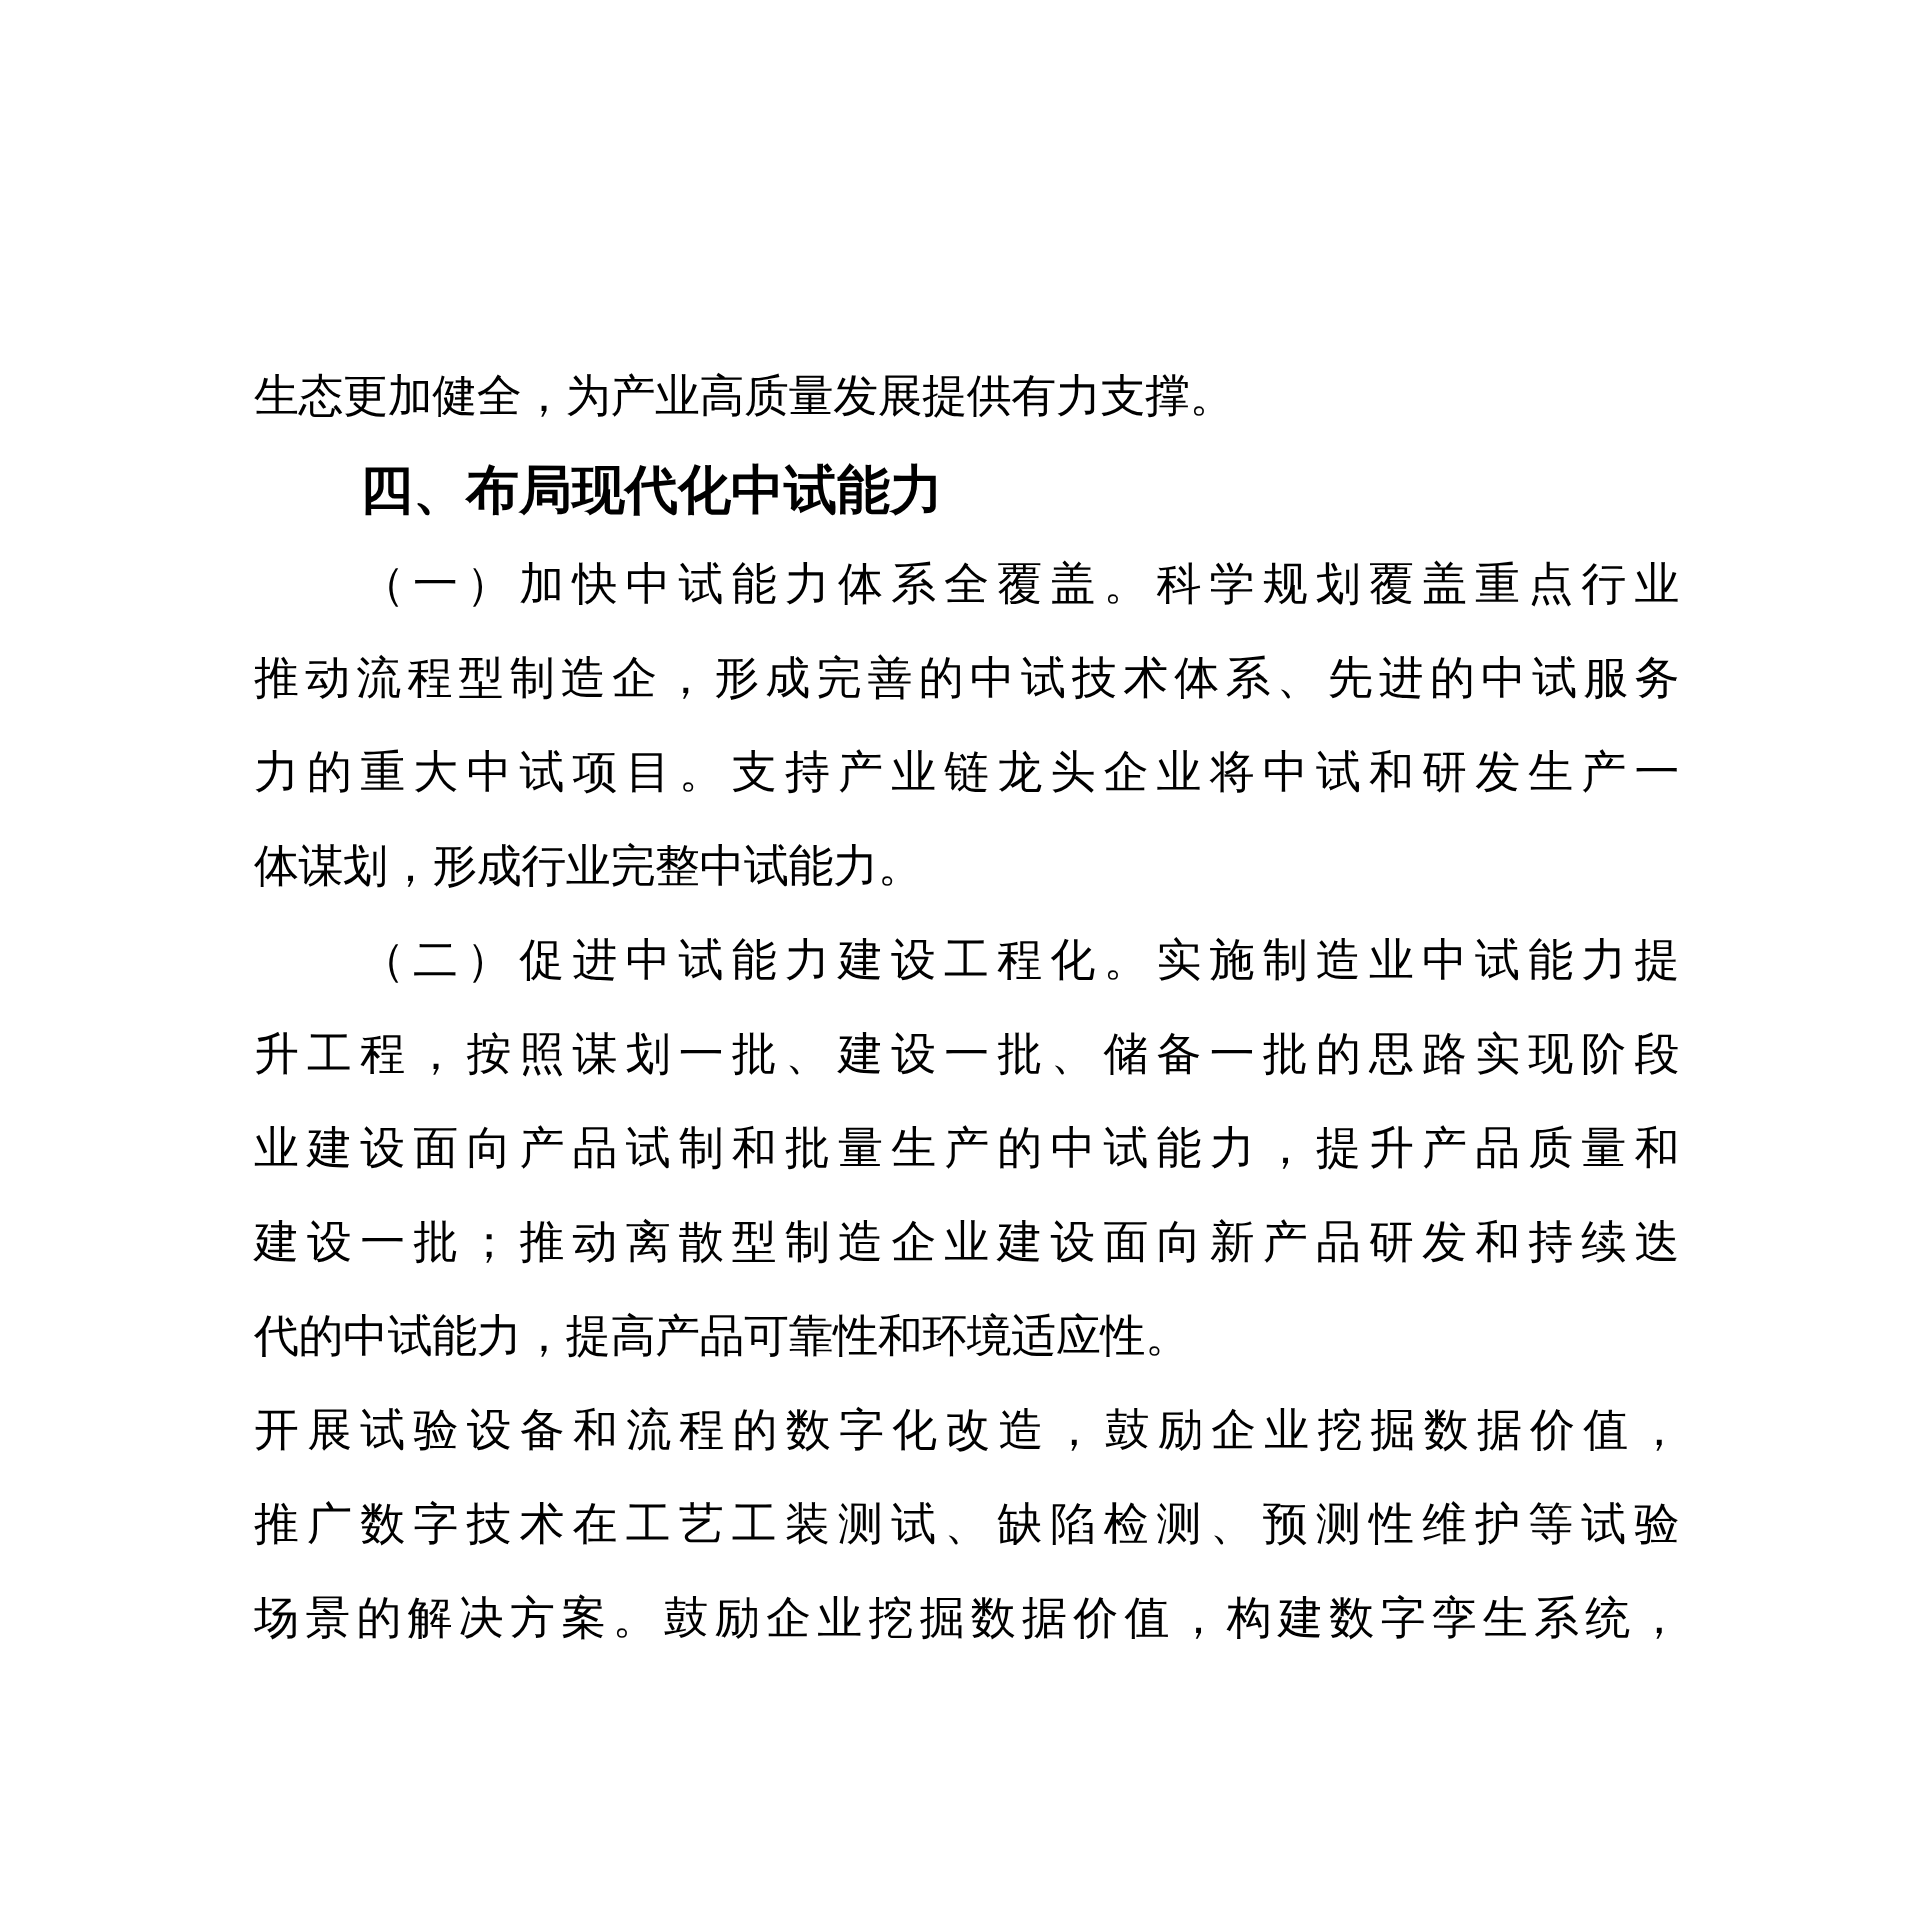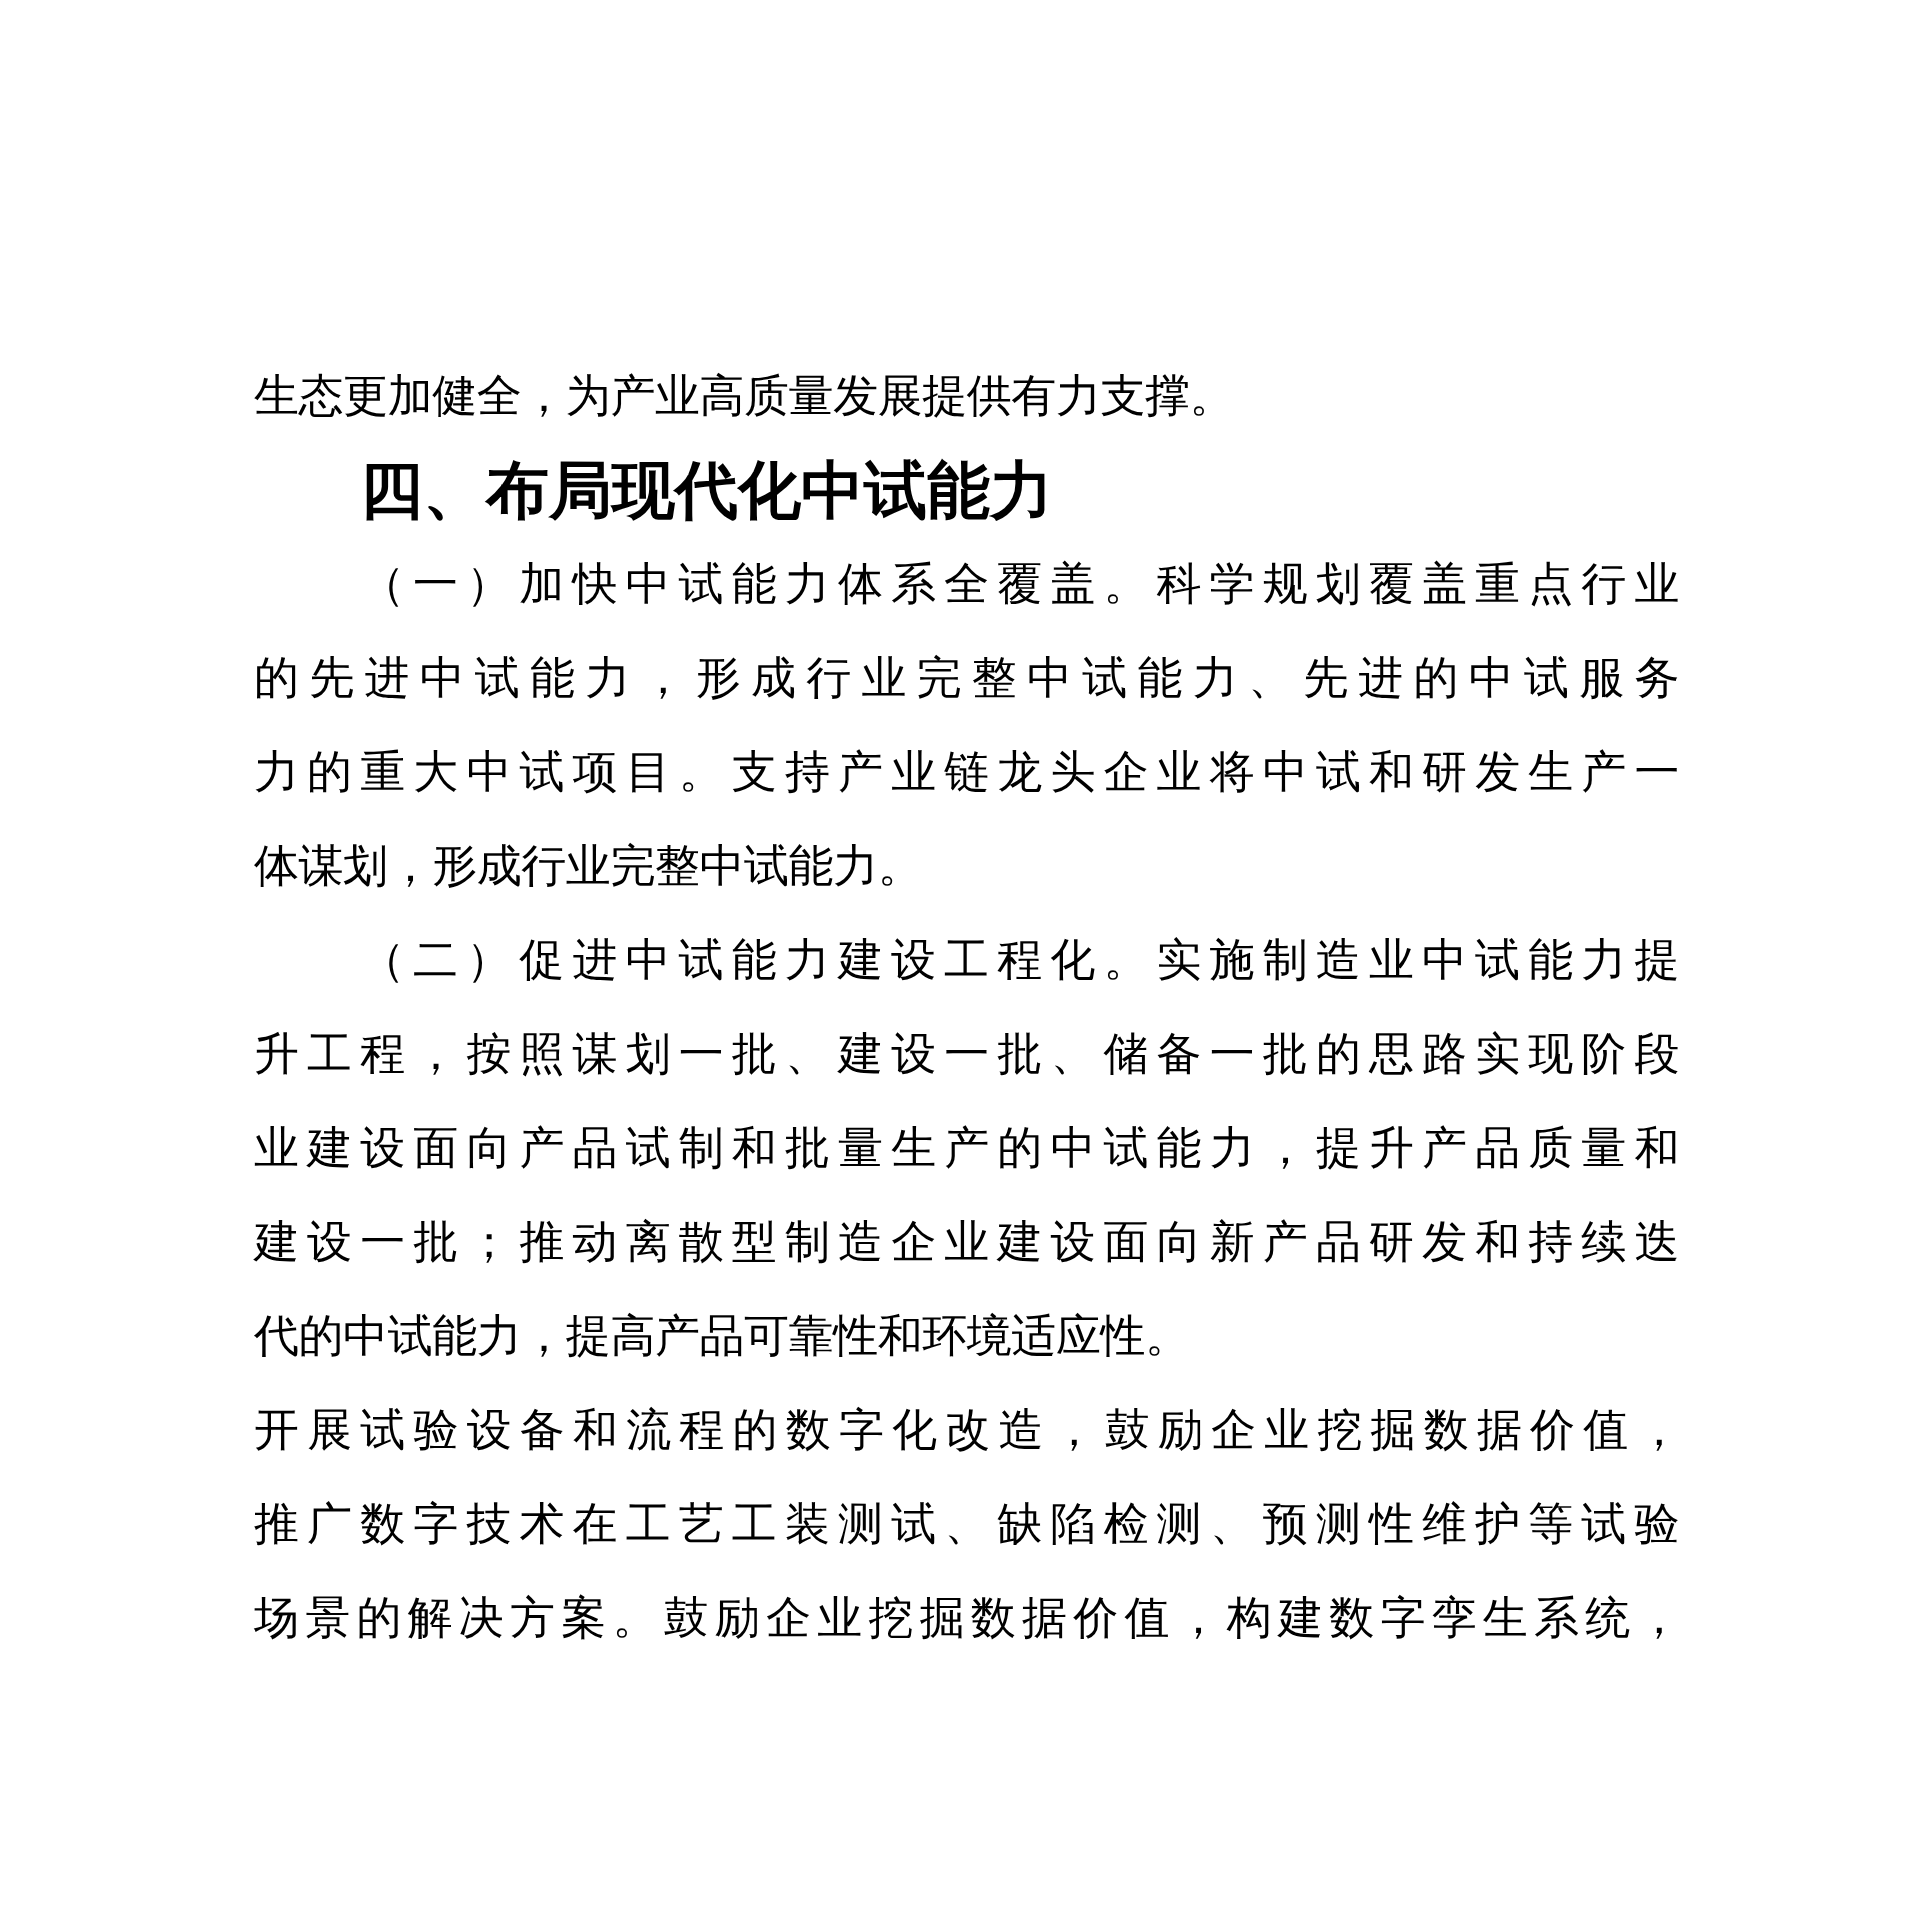--- a/index.html
+++ b/index.html
@@ -35,36 +35,36 @@
   .lead {
     font-family: "Liberation Sans", sans-serif;
     font-weight: 400;
   }
   .heading-line {
     height: 94px;
     line-height: 94px;
     text-indent: 106px;
     font-family: "Liberation Sans", sans-serif;
     font-weight: 700;
-    font-size: 63px;
+    font-size: 53px;
     text-align: left;
   }
 </style>
 </head>
 <body>
 
 <div class="page">
   <main class="text-block" id="body-root">
       <div class="paragraph">
         <div class="line last"><span>生态更加健全，为产业高质量发展提供有力支撑。</span></div>
       </div>
       <div class="heading-line">四、布局现代化中试能力</div>
       <div class="paragraph">
         <div class="line indent"><b class="lead">（一）加快中试能力体系全覆盖。</b><span>科学规划覆盖重点行业</span></div>
-        <div class="line"><span>的先进中试能力，形成行业完整中试能力、先进的中试服务</span></div>
+        <div class="line"><span>推动流程型制造企，形成完善的中试技术体系、先进的中试服务</span></div>
         <div class="line"><span>力的重大中试项目。支持产业链龙头企业将中试和研发生产一</span></div>
         <div class="line last"><span>体谋划，形成行业完整中试能力。</span></div>
       </div>
       <div class="paragraph">
         <div class="line indent"><b class="lead">（二）促进中试能力建设工程化。</b><span>实施制造业中试能力提</span></div>
         <div class="line"><span>升工程，按照谋划一批、建设一批、储备一批的思路实现阶段</span></div>
         <div class="line"><span>业建设面向产品试制和批量生产的中试能力，提升产品质量和</span></div>
         <div class="line"><span>建设一批；推动离散型制造企业建设面向新产品研发和持续迭</span></div>
         <div class="line last"><span>代的中试能力，提高产品可靠性和环境适应性。</span></div>
       </div>

